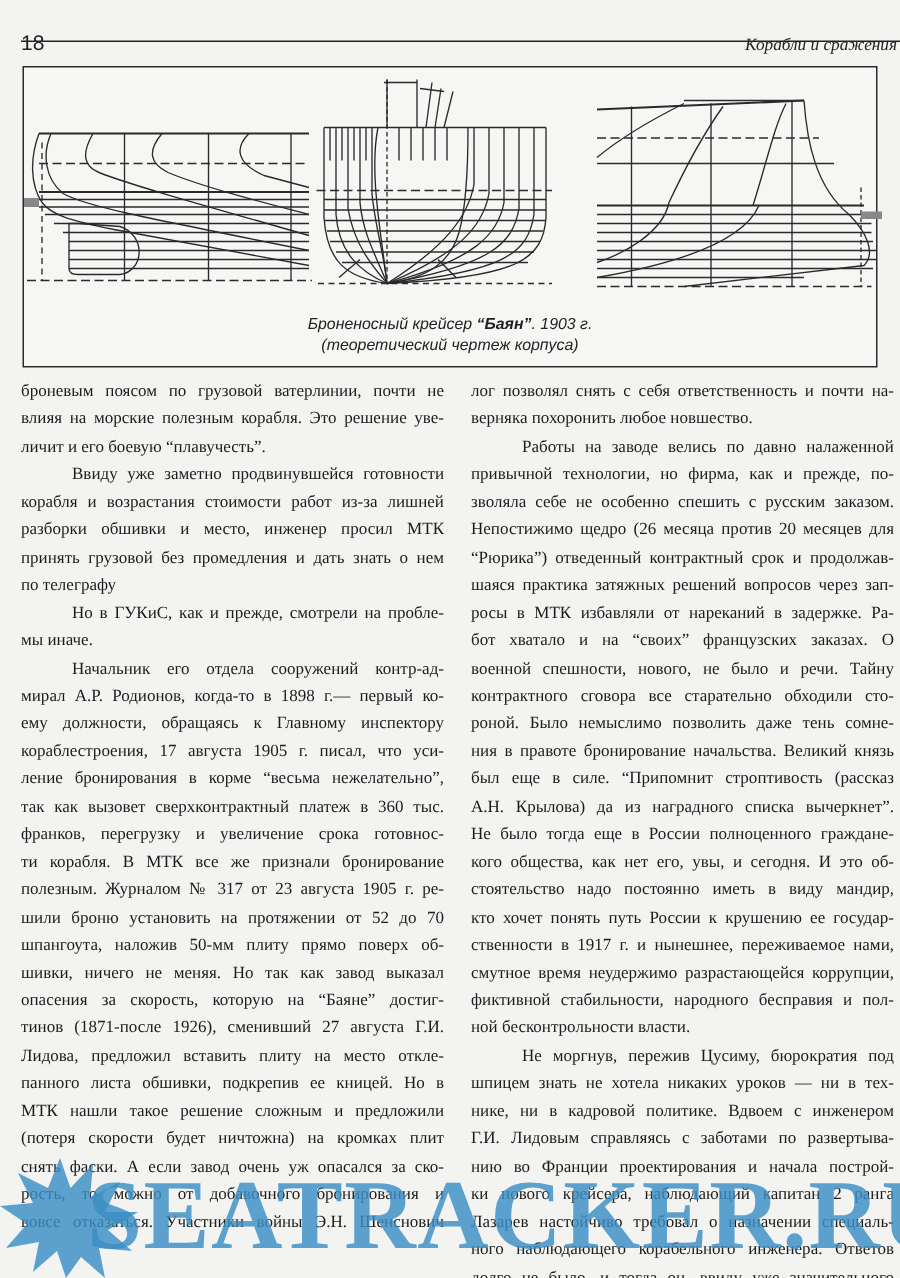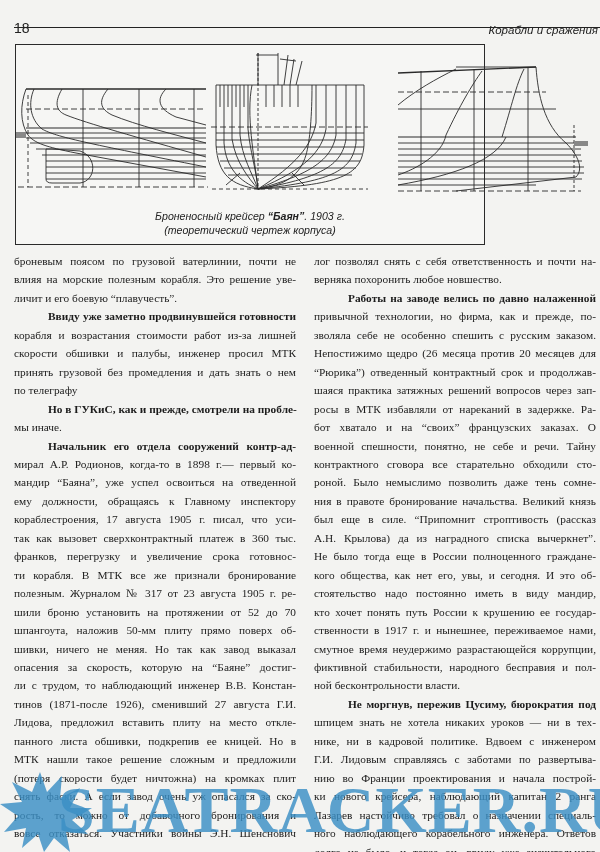--- a/index.html
+++ b/index.html
@@ -13,50 +13,50 @@
   .header {
     position: absolute; left: 14px; right: 0; top: 6px; height: 22px; margin-top: 12px;
   }
   .page-num {
     position: absolute; left: 0; top: 2px;
     font-family: "Liberation Sans", "DejaVu Sans", sans-serif;
     font-size: 14px; color: #222;
   }
   .running-title {
     position: absolute; right: 2px; top: 6px;
-    font-family: Liberation Sans, sans-serif;
+    font-family: Liberation Serif, serif;
     font-style: italic; font-size: 11.5px; color: #222;
   }
   .header-rule {
     position: absolute; left: 14px; right: 0; top: 27px;
     height: 0; border-top: 1.6px solid #222;
   }
   .figure-box {
-    position: absolute; left: 15px; top: 44px; width: 470px; height: 201px;
+    position: absolute; left: 15px; top: 44px; width: 570px; height: 201px;
     border: 1.5px solid #2a2a2a; box-sizing: border-box;
     background: #f6f6f4;
   }
   .figure-box svg { position: absolute; left: 0; top: 0; }
   .caption {
     position: absolute; left: 0; right: 0; top: 164px;
     text-align: center;
     font-family: "Liberation Sans", "DejaVu Sans", sans-serif;
     font-style: italic; font-size: 10.6px; line-height: 14px; color: #222;
   }
   .caption b { font-weight: bold; }
   .col {
     position: absolute; top: 252px;
     font-size: 11.35px; line-height: 18.45px;
     text-align: justify;
   }
   .col-left { left: 14px; width: 282px; }
   .col-right { left: 314px; width: 282px; }
   .line { display: block; white-space: nowrap; text-align-last: justify; text-align: justify; }
   .line.last { text-align-last: left; }
-  .line.indent { padding-left: 34px; font-weight: bold; }
+  .line.indent { padding-left: 34px; }
   .watermark {
     position: absolute; left: 0; top: 770px; width: 600px; height: 82px;
     pointer-events: none;
   }
 </style>
 </head>
 <body>
 
 <div class="header">
   <span class="page-num">18</span>
@@ -161,60 +161,59 @@
     <div>(теоретический чертеж корпуса)</div>
   </div>
 </div>
 
 <div class="col col-left" id="col-left">
     <span class="line">броневым поясом по грузовой ватерлинии, почти не</span>
     <span class="line">влияя на морские полезным корабля. Это решение уве-</span>
     <span class="line last">личит и его боевую “плавучесть”.</span>
     <span class="line indent">Ввиду уже заметно продвинувшейся готовности</span>
     <span class="line">корабля и возрастания стоимости работ из-за лишней</span>
-    <span class="line">скорости обшивки и палубы, инженер просил МТК</span>
+    <span class="line">разборки обшивки и место, инженер просил МТК</span>
     <span class="line">принять грузовой без промедления и дать знать о нем</span>
     <span class="line last">по телеграфу</span>
     <span class="line indent">Но в ГУКиС, как и прежде, смотрели на пробле-</span>
     <span class="line last">мы иначе.</span>
     <span class="line indent">Начальник его отдела сооружений контр-ад-</span>
     <span class="line">мирал А.Р. Родионов, когда-то в 1898 г.— первый ко-</span>
-    <span class="line">мандир “Баяна”, уже успел освоиться на отведенной</span>
     <span class="line">ему должности, обращаясь к Главному инспектору</span>
     <span class="line">кораблестроения, 17 августа 1905 г. писал, что уси-</span>
+    <span class="line">ление бронирования в корме “весьма нежелательно”,</span>
     <span class="line">так как вызовет сверхконтрактный платеж в 360 тыс.</span>
     <span class="line">франков, перегрузку и увеличение срока готовнос-</span>
     <span class="line">ти корабля. В МТК все же признали бронирование</span>
     <span class="line">полезным. Журналом № 317 от 23 августа 1905 г. ре-</span>
     <span class="line">шили броню установить на протяжении от 52 до 70</span>
     <span class="line">шпангоута, наложив 50-мм плиту прямо поверх об-</span>
     <span class="line">шивки, ничего не меняя. Но так как завод выказал</span>
     <span class="line">опасения за скорость, которую на “Баяне” достиг-</span>
-    <span class="line">ли с трудом, то наблюдающий инженер В.В. Констан-</span>
     <span class="line">тинов (1871-после 1926), сменивший 27 августа Г.И.</span>
     <span class="line">Лидова, предложил вставить плиту на место откле-</span>
     <span class="line">панного листа обшивки, подкрепив ее кницей. Но в</span>
     <span class="line">МТК нашли такое решение сложным и предложили</span>
     <span class="line">(потеря скорости будет ничтожна) на кромках плит</span>
     <span class="line">снять фаски. А если завод очень уж опасался за ско-</span>
     <span class="line">рость, то можно от добавочного бронирования и</span>
     <span class="line">вовсе отказаться. Участники войны Э.Н. Шенснович</span>
   </div>
 <div class="col col-right" id="col-right">
     <span class="line">лог позволял снять с себя ответственность и почти на-</span>
     <span class="line last">верняка похоронить любое новшество.</span>
     <span class="line indent">Работы на заводе велись по давно налаженной</span>
     <span class="line">привычной технологии, но фирма, как и прежде, по-</span>
     <span class="line">зволяла себе не особенно спешить с русским заказом.</span>
     <span class="line">Непостижимо щедро (26 месяца против 20 месяцев для</span>
     <span class="line">“Рюрика”) отведенный контрактный срок и продолжав-</span>
     <span class="line">шаяся практика затяжных решений вопросов через зап-</span>
     <span class="line">росы в МТК избавляли от нареканий в задержке. Ра-</span>
     <span class="line">бот хватало и на “своих” французских заказах. О</span>
-    <span class="line">военной спешности, понятно, не себе и речи. Тайну</span>
+    <span class="line">военной спешности, нового, не было и речи. Тайну</span>
     <span class="line">контрактного сговора все старательно обходили сто-</span>
     <span class="line">роной. Было немыслимо позволить даже тень сомне-</span>
     <span class="line">ния в правоте бронирование начальства. Великий князь</span>
     <span class="line">был еще в силе. “Припомнит строптивость (рассказ</span>
     <span class="line">А.Н. Крылова) да из наградного списка вычеркнет”.</span>
     <span class="line">Не было тогда еще в России полноценного граждане-</span>
     <span class="line">кого общества, как нет его, увы, и сегодня. И это об-</span>
     <span class="line">стоятельство надо постоянно иметь в виду мандир,</span>
     <span class="line">кто хочет понять путь России к крушению ее государ-</span>
     <span class="line">ственности в 1917 г. и нынешнее, переживаемое нами,</span>

